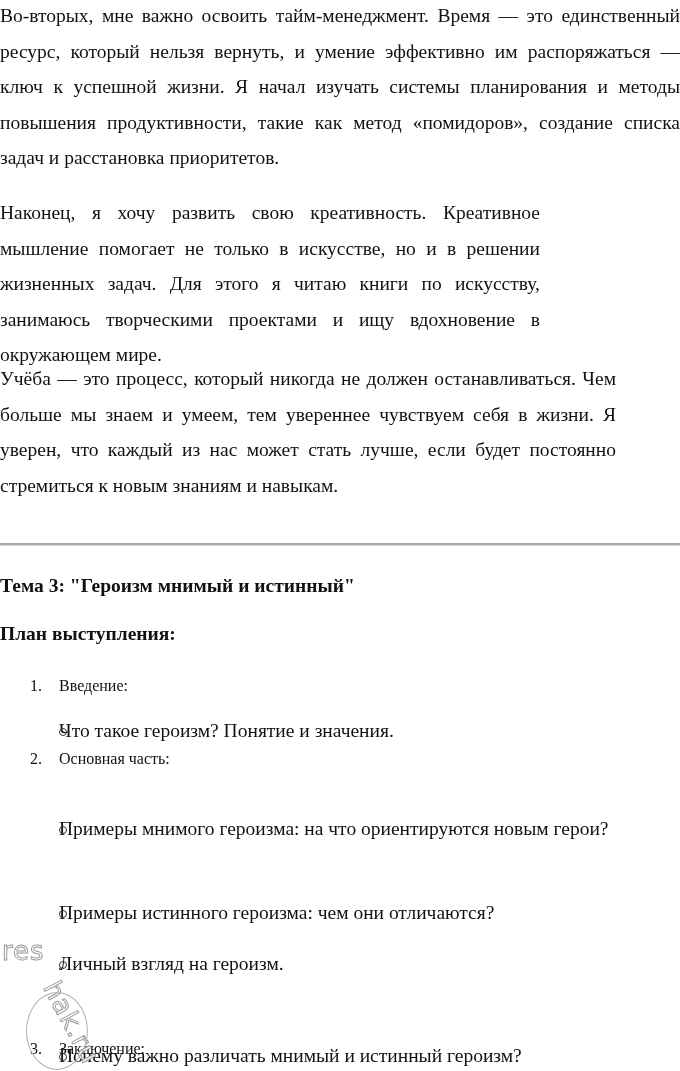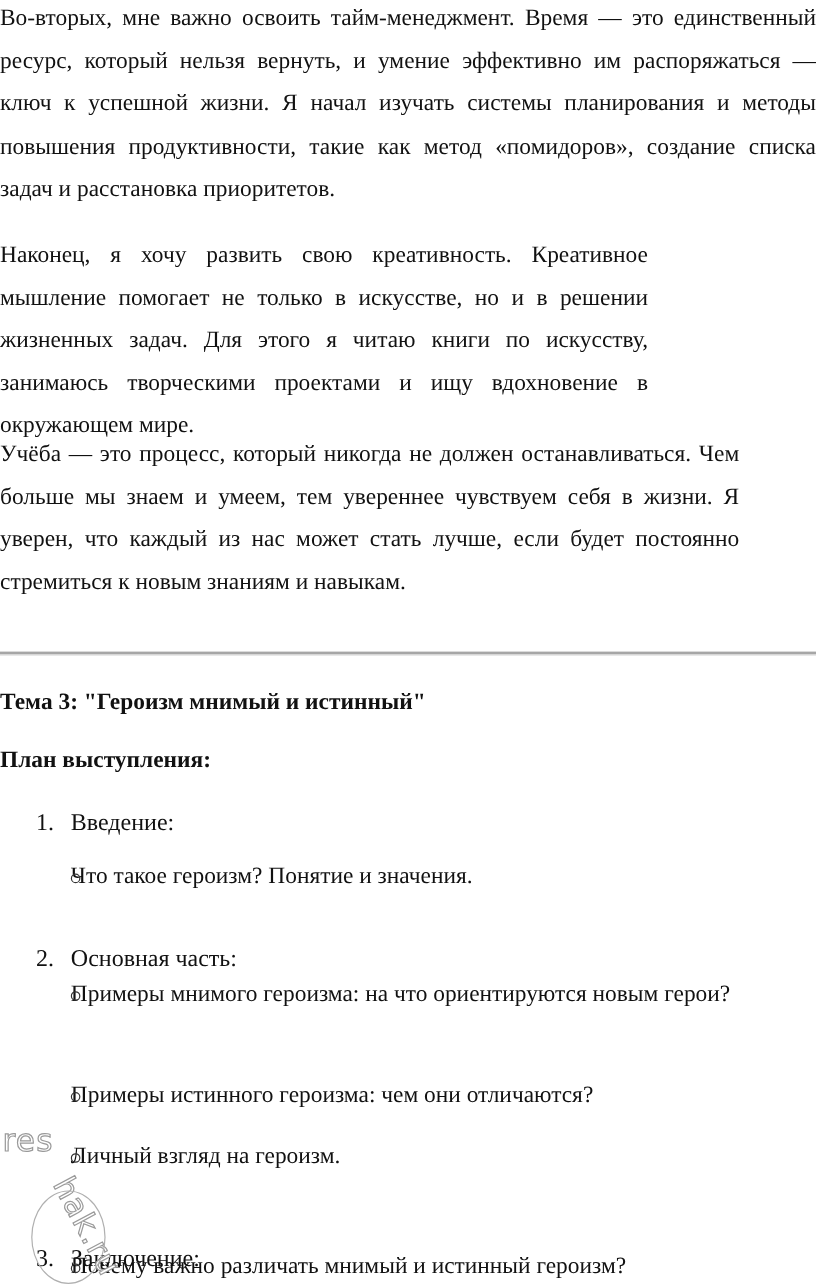--- a/index.html
+++ b/index.html
@@ -16,21 +16,21 @@
     .p1 { position: absolute; top: -2px; left: 0; width: 680px; }
     .p2 { position: absolute; top: 195px; left: 0; width: 540px; }
     .p3 { position: absolute; top: 361px; left: 0; width: 616px; font-family: Liberation Serif, serif; }
     .rule {
       position: absolute; top: 543px; left: 0; width: 680px; height: 2px;
       background: #a6a6a6; border-bottom: 1px solid #d6d6d6;
     }
     .h { position: absolute; left: 0; font-weight: bold; font-size: 19.5px; line-height: 26px; }
     .h-topic { top: 573px; }
     .h-plan { top: 621px; }
-    .ol-item { position: absolute; left: 30px; font-size: 20px; line-height: 26px; }
+    .ol-item { position: absolute; left: 30px; font-size: 16px; line-height: 26px; }
     .ol-item .num { display: inline-block; width: 29px; }
     .ul-item { position: absolute; left: 59px; width: 621px; font-size: 19.5px; line-height: 35.5px; }
     .ul-item .bullet {
       position: absolute; left: 0; top: 15px; width: 6px; height: 6px;
       border: 1px solid #333; border-radius: 50%;
     }
     .ul-item .txt { display: block; text-align: justify; text-align-last: left; }
     .watermark {
       position: absolute; left: 2px; top: 940px; width: 200px; height: 131px;
       pointer-events: none; color: transparent;
@@ -59,21 +59,21 @@
   <div class="h h-plan">План выступления:</div>
 
   <div class="ol-item" style="top:673px;">
     <span class="num">1.</span><span>Введение:</span>
   </div>
   <div class="ul-item" style="top:713px;">
     <span class="bullet"></span>
     <span class="txt">Что такое героизм? Понятие и значения.</span>
   </div>
 
-  <div class="ol-item" style="top:786px;">
+  <div class="ol-item" style="top:746px;">
     <span class="num">2.</span><span>Основная часть:</span>
   </div>
   <div class="ul-item" style="top:811px;">
     <span class="bullet"></span>
     <span class="txt">Примеры мнимого героизма: на что ориентируются новым герои?</span>
   </div>
   <div class="ul-item" style="top:895px;">
     <span class="bullet"></span>
     <span class="txt">Примеры истинного героизма: чем они отличаются?</span>
   </div>

